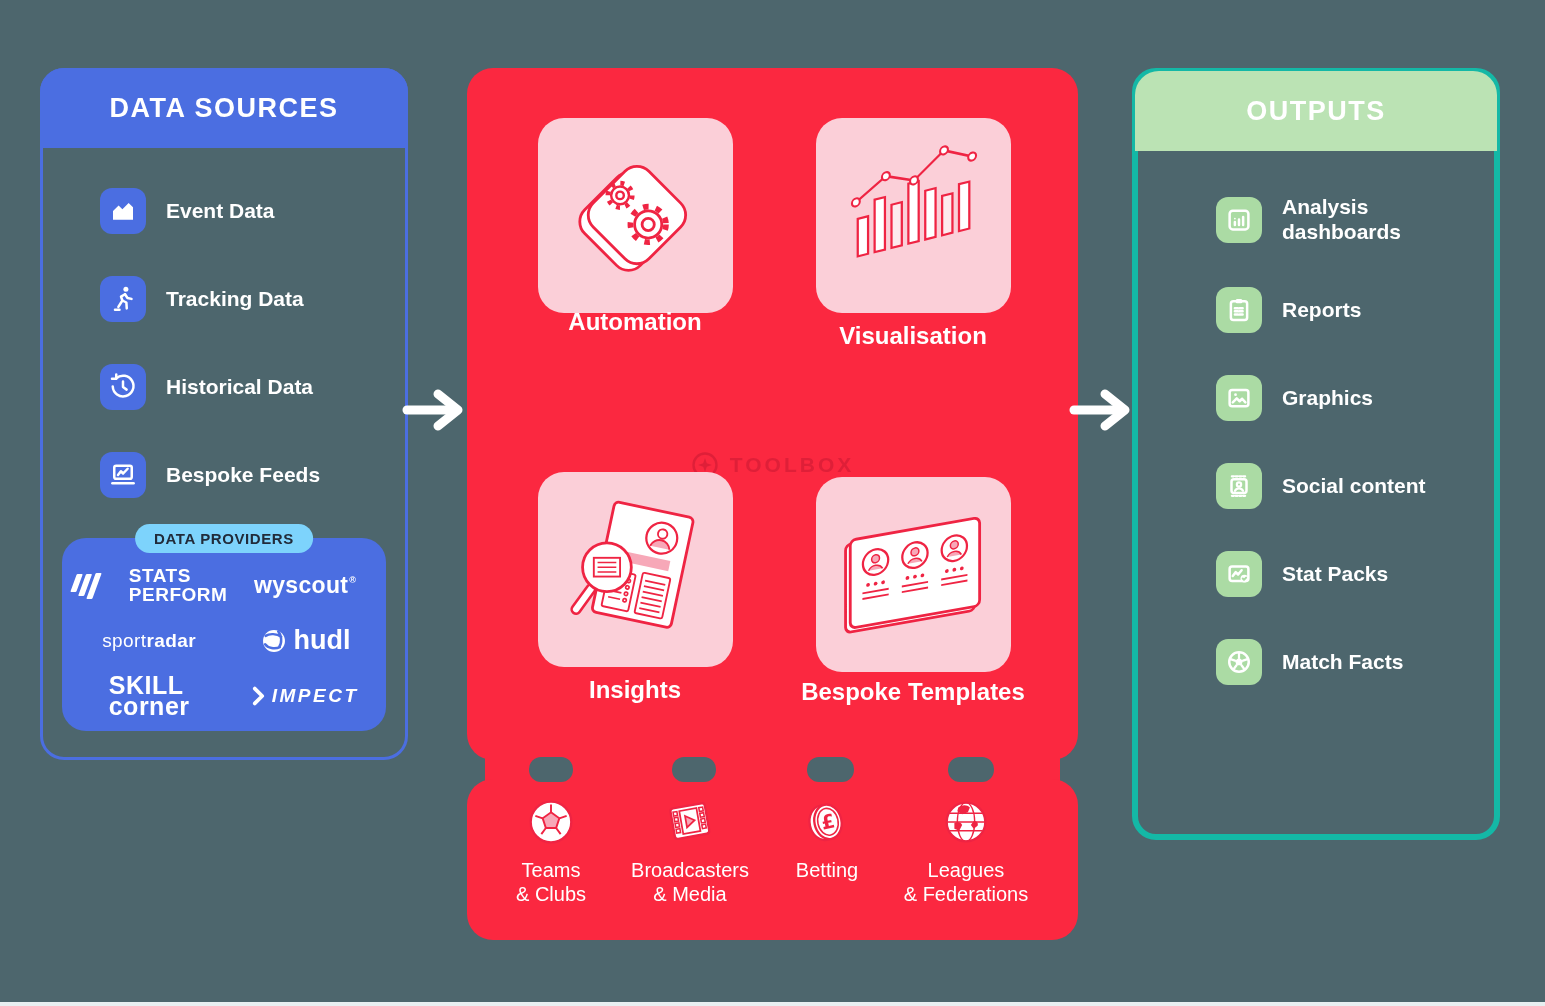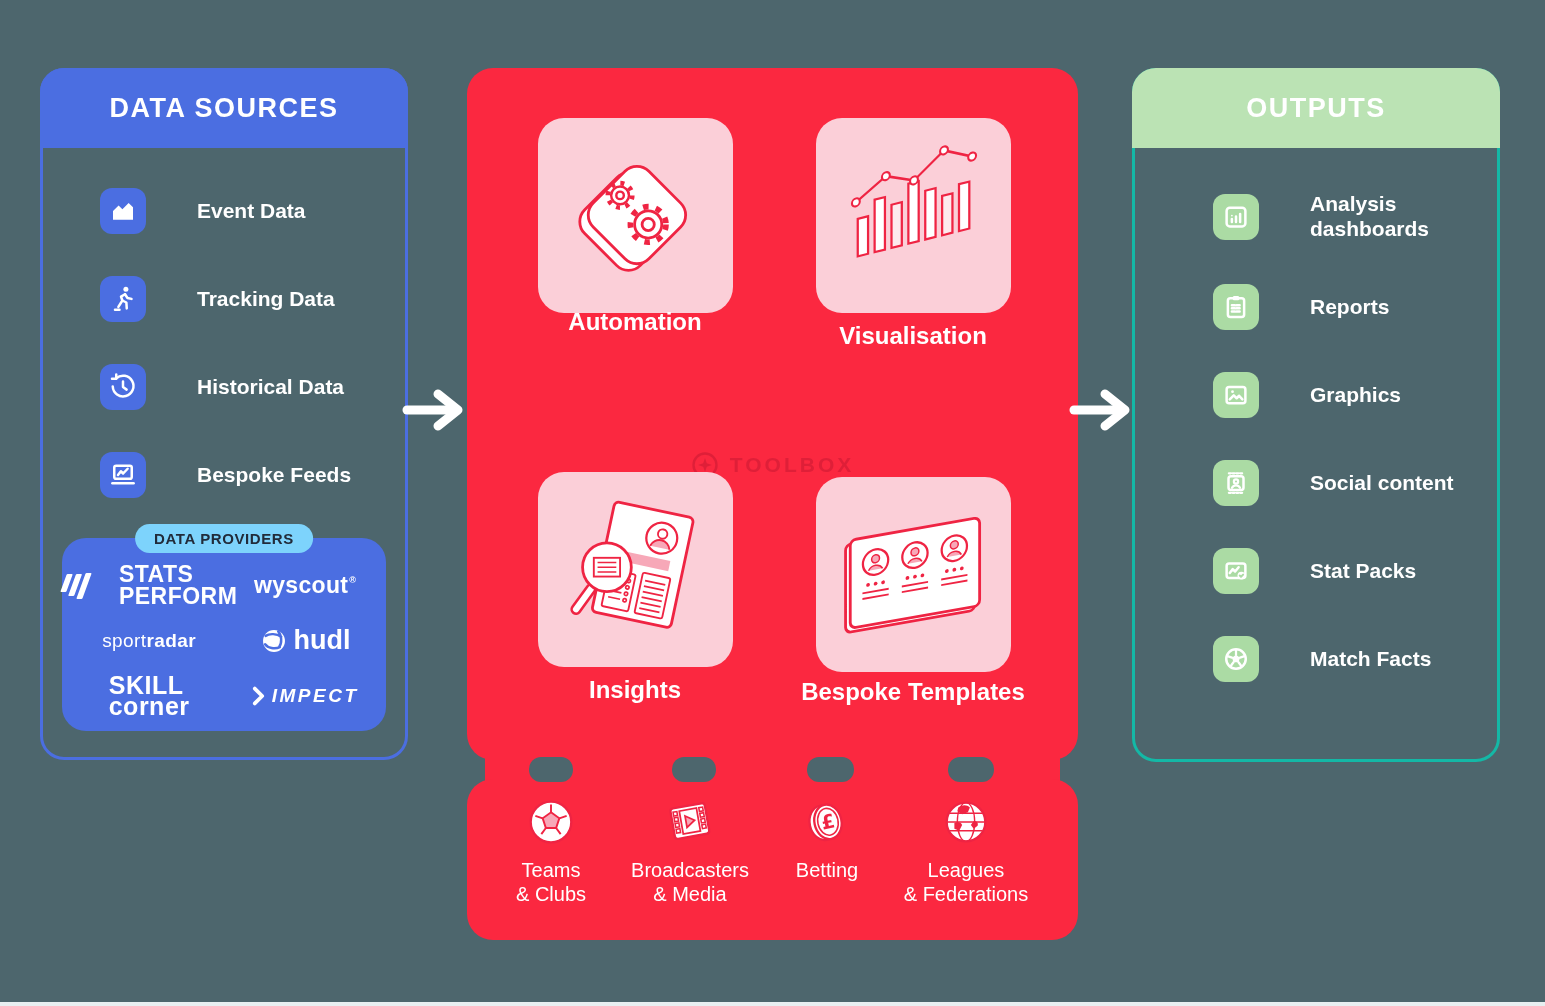--- a/index.html
+++ b/index.html
@@ -2,46 +2,46 @@
 <html><head>
 <meta charset="utf-8">
 <style>
   html,body{margin:0;padding:0;background:#4d666d;}
   *{box-sizing:border-box;}
   .stage{position:relative;width:1545px;height:1006px;background:#4d666d;overflow:hidden;
          font-family:"Liberation Sans",sans-serif;}
   
   .panel{position:absolute;top:68px;width:368px;height:692px;border-radius:24px;}
   .panel-blue{left:40px;border:3px solid #4b6ee1;}
-  .panel-green{left:1132px;height:694px;border:3px solid #14b8a6;}
+  .panel-green{left:1132px;height:772px;border:6px solid #14b8a6;}
   .phead{position:absolute;left:-3px;top:-3px;right:-3px;height:80px;border-radius:24px 24px 0 0;
          display:flex;align-items:center;justify-content:center;}
   .phead-blue{background:#4b6ee1;}
   .phead-green{background:#bbe3b4;}
   .phead h2{margin:0;color:#fff;font-size:27px;font-weight:bold;letter-spacing:1.5px;}
   .src-row,.out-row{position:absolute;left:57px;display:flex;align-items:center;}
   .out-row{left:78px;}
   .tile{width:46px;height:46px;border-radius:12px;display:flex;align-items:center;justify-content:center;flex:0 0 46px;}
   .tile-blue{background:#4b6ee1;}
   .tile-green{background:#abdba4;}
-  .row-label{margin-left:51px;color:#fff;font-size:21px;font-weight:600;line-height:1.18;}
+  .row-label{margin-left:20px;color:#fff;font-size:21px;font-weight:600;line-height:1.18;}
   .row-label span{display:block;}
   
   .pill{position:absolute;top:453px;left:50%;transform:translateX(-50%);z-index:2;background:#7dd3fc;
         color:#212b3a;font-size:15px;font-weight:bold;letter-spacing:.6px;padding:6px 19px;border-radius:16px;white-space:nowrap;}
   .providers-box{position:absolute;top:467px;left:19px;width:324px;height:193px;background:#4b6ee1;border-radius:24px;
         display:grid;grid-template-columns:52% 48%;grid-template-rows:1fr 1fr 1fr;align-items:center;justify-items:center;
         padding:20px 6px 8px 6px;color:#fff;}
   .logo{display:flex;align-items:center;}
   .sp-bars{display:inline-flex;align-items:flex-end;margin-right:8px;}
   .sp-bars i{display:block;width:6px;background:#fff;transform:skewX(-20deg);margin-right:4px;border-radius:1px;}
   .sp-bars i:nth-child(1){height:18px;transform:skewX(-20deg) translateY(-7px);}
   .sp-bars i:nth-child(2){height:22px;transform:skewX(-20deg) translateY(-3px);}
   .sp-bars i:nth-child(3){height:26px;}
-  .sp-text{display:flex;flex-direction:column;font-size:23px;font-weight:normal;line-height:.95;letter-spacing:.5px;margin-left:20px;}
+  .sp-text{display:flex;flex-direction:column;font-size:19px;font-weight:normal;line-height:.95;letter-spacing:.5px;margin-left:20px;}
   .wyscout{font-size:23px;font-weight:bold;letter-spacing:.3px;}
   .wyscout sup{font-size:9px;margin-left:1px;transform:translateY(-6px);}
   .sportradar{font-size:19px;letter-spacing:.4px;}
   .sportradar b{font-weight:bold;}
   .hudl{font-size:27px;font-weight:bold;}
   .hudl svg{margin-right:6px;}
   .skill{display:flex;flex-direction:column;align-items:flex-start;font-size:25px;font-weight:bold;line-height:.82;letter-spacing:.5px;}
   .skill span:last-child{text-transform:lowercase;}
   .impect{font-size:19px;font-weight:bold;font-style:italic;letter-spacing:2.5px;align-items:center;}
   .impect svg{margin-right:7px;}

